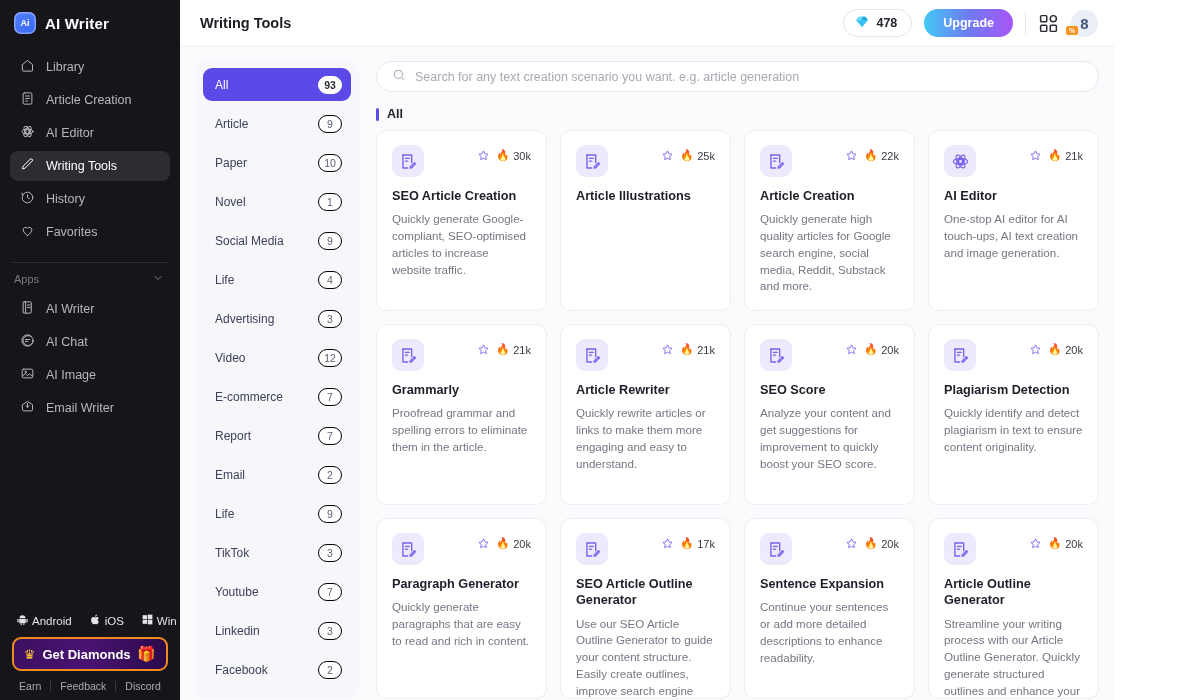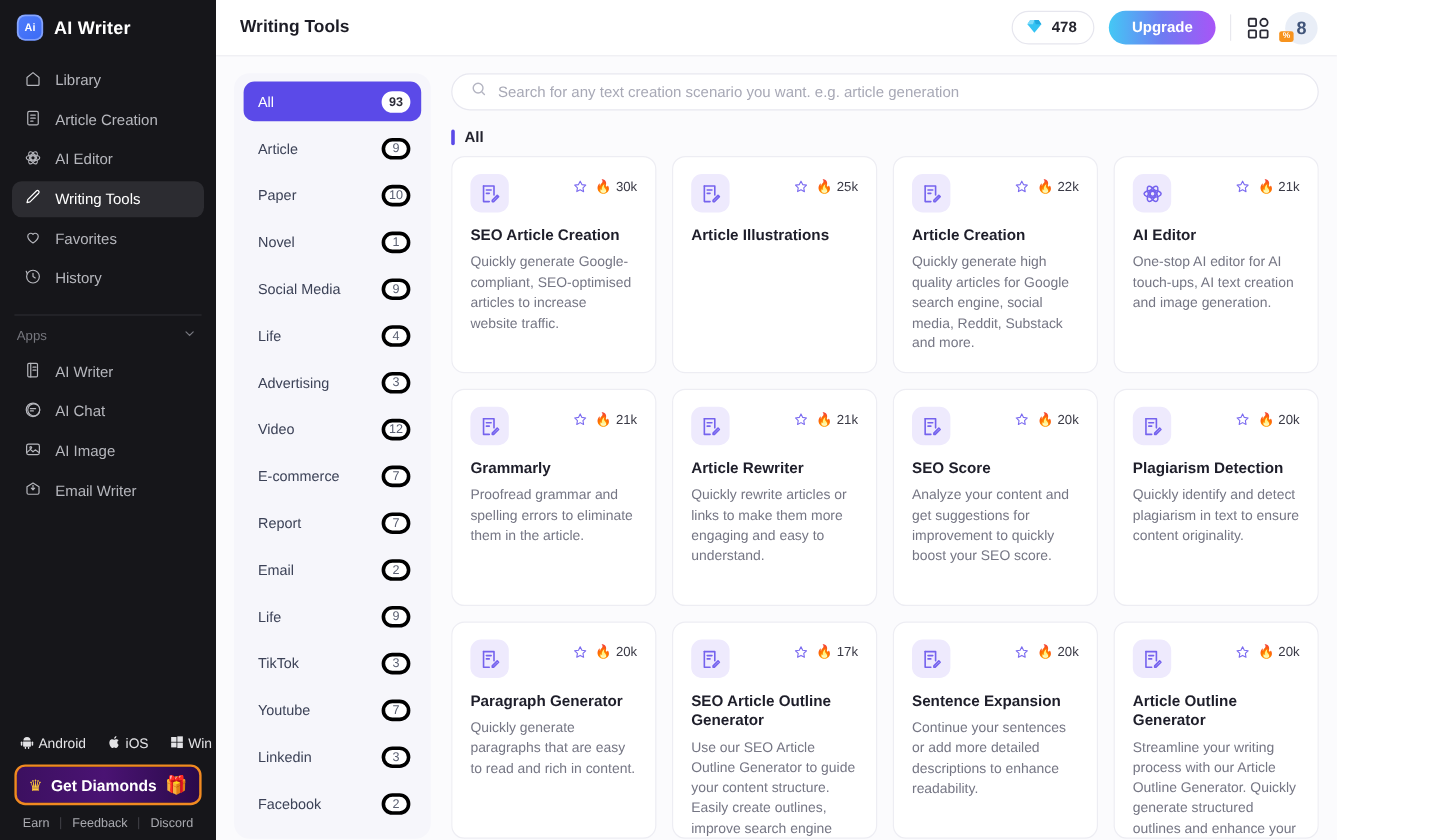--- a/index.html
+++ b/index.html
@@ -124,21 +124,21 @@
     align-self: flex-start; max-height: 663px;
   }
   .cat {
     display: flex; align-items: center; justify-content: space-between;
     height: 33px; padding: 0 9px 0 12px; border-radius: 9px;
     cursor: pointer; margin-bottom: 6px;
   }
   .cat .nm { font-size: 12px; color: #3c4257; }
   .cat .ct {
     min-width: 24px; height: 18px; padding: 0 1px; border-radius: 9px;
-    border: 3px solid #000000; background: #fff;
+    border: 1px solid #000000; background: #fff;
     display: flex; align-items: center; justify-content: center;
     font-size: 10.5px; color: #5b6173;
   }
   .cat.active { background: #5b4ae8; }
   .cat.active .nm { color: #fff; }
   .cat.active .ct { background: #fff; border-color: #fff; color: #2c2c38; font-weight: bold; }
 
   .content { flex: 1 1 auto; min-width: 0; display: flex; flex-direction: column; }
   .searchbar {
     height: 31px; border: 1px solid #e8e8f0; border-radius: 16px; background: #fff;
@@ -219,31 +219,31 @@
           <span>AI Editor</span>
         </div>
         <div class="nav-item active">
           <span><svg viewBox="0 0 24 24" width="15" height="15" fill="none" stroke="#ffffff" stroke-width="1.6" stroke-linecap="round" stroke-linejoin="round" style="color:#ffffff">
               <path d="M16.5 3.5a2.1 2.1 0 0 1 3 3L8 18l-4 1 1-4z"></path>
             </svg></span>
           <span>Writing Tools</span>
         </div>
         <div class="nav-item">
           <span><svg viewBox="0 0 24 24" width="15" height="15" fill="none" stroke="#b6b7bd" stroke-width="1.6" stroke-linecap="round" stroke-linejoin="round" style="color:#b6b7bd">
-              <path d="M12 20s-7-4.4-7-9a4 4 0 0 1 7-2.6A4 4 0 0 1 19 11c0 4.6-7 9-7 9z"></path>
-            </svg></span>
-          <span>Favorites</span>
-        </div>
-        <div class="nav-item">
-          <span><svg viewBox="0 0 24 24" width="15" height="15" fill="none" stroke="#b6b7bd" stroke-width="1.6" stroke-linecap="round" stroke-linejoin="round" style="color:#b6b7bd">
               <circle cx="12" cy="12" r="8.5"></circle>
               <path d="M12 7.5V12l3 1.8"></path>
               <path d="M4.5 8.5L3 5"></path>
             </svg></span>
           <span>History</span>
+        </div>
+        <div class="nav-item">
+          <span><svg viewBox="0 0 24 24" width="15" height="15" fill="none" stroke="#b6b7bd" stroke-width="1.6" stroke-linecap="round" stroke-linejoin="round" style="color:#b6b7bd">
+              <path d="M12 20s-7-4.4-7-9a4 4 0 0 1 7-2.6A4 4 0 0 1 19 11c0 4.6-7 9-7 9z"></path>
+            </svg></span>
+          <span>Favorites</span>
         </div>
       </nav>
 
     <div class="apps-divider"></div>
     <div class="apps-head">
       <span>Apps</span>
       <span>
         <svg viewBox="0 0 24 24" fill="none" stroke="#77787f" stroke-width="2" stroke-linecap="round">
             <path d="M6 9l6 6 6-6"></path>
           </svg>

